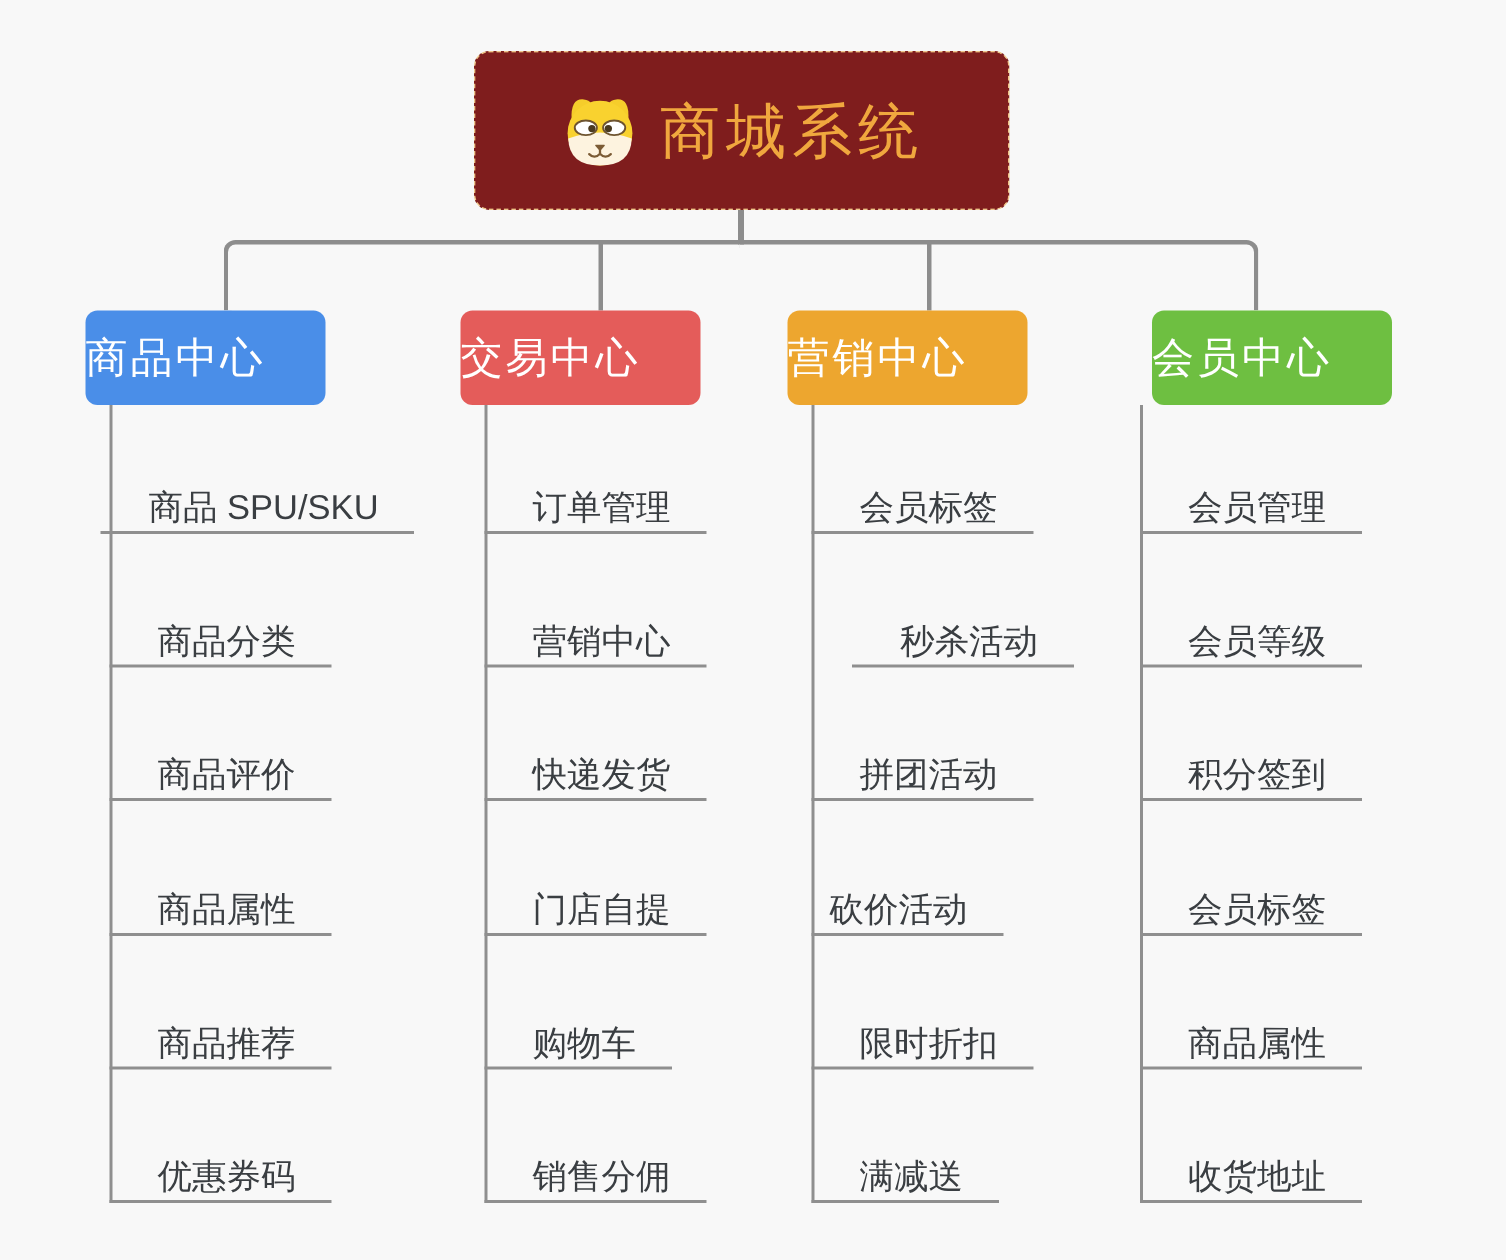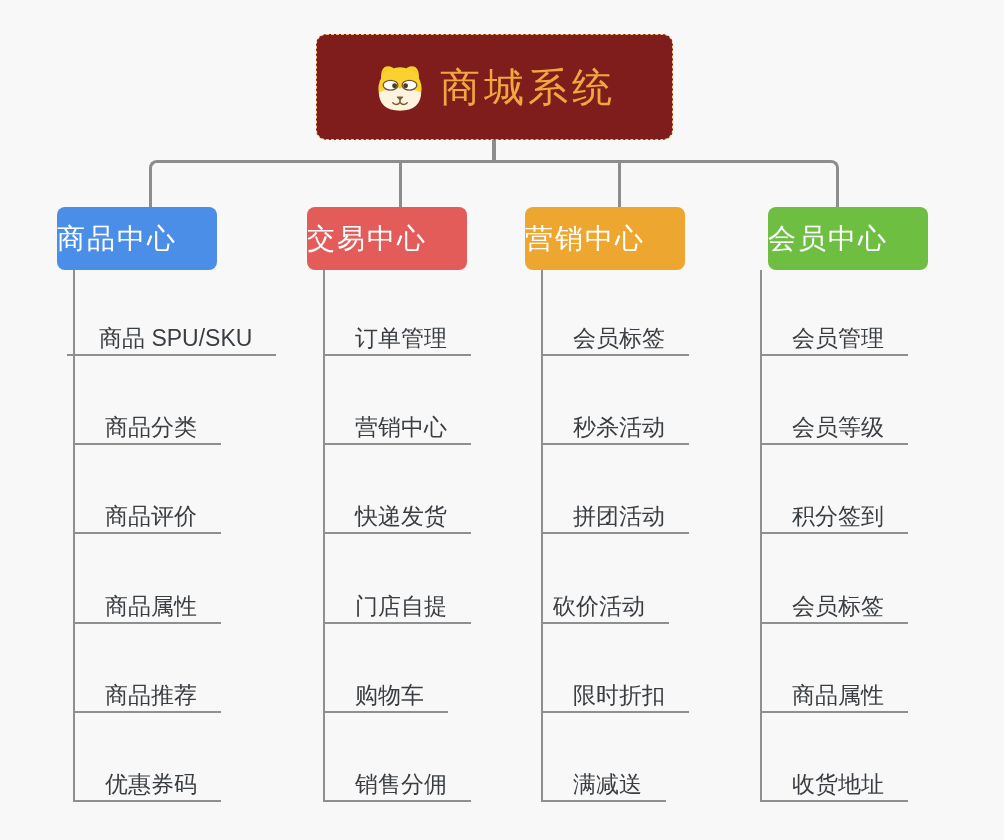--- a/index.html
+++ b/index.html
@@ -147,21 +147,21 @@
     <div class="branch-node" style="left: 525px; background: rgb(237, 166, 47);">
       <span class="branch-label">营销中心</span>
     </div>
     <div class="trunk" style="left: 541px;"></div>
   </div>
 
   <div class="leaf" style="left: 541px; top: 318px;">
     <span class="leaf-text">会员标签</span>
   </div>
 
-  <div class="leaf" style="left: 541px; top: 407px;">
+  <div class="leaf" style="left: 568px; top: 407px;">
     <span class="leaf-text">秒杀活动</span>
   </div>
 
   <div class="leaf" style="left: 541px; top: 496px;">
     <span class="leaf-text">拼团活动</span>
   </div>
 
   <div class="leaf" style="left: 541px; top: 586px; padding-left: 12px;">
     <span class="leaf-text">砍价活动</span>
   </div>

